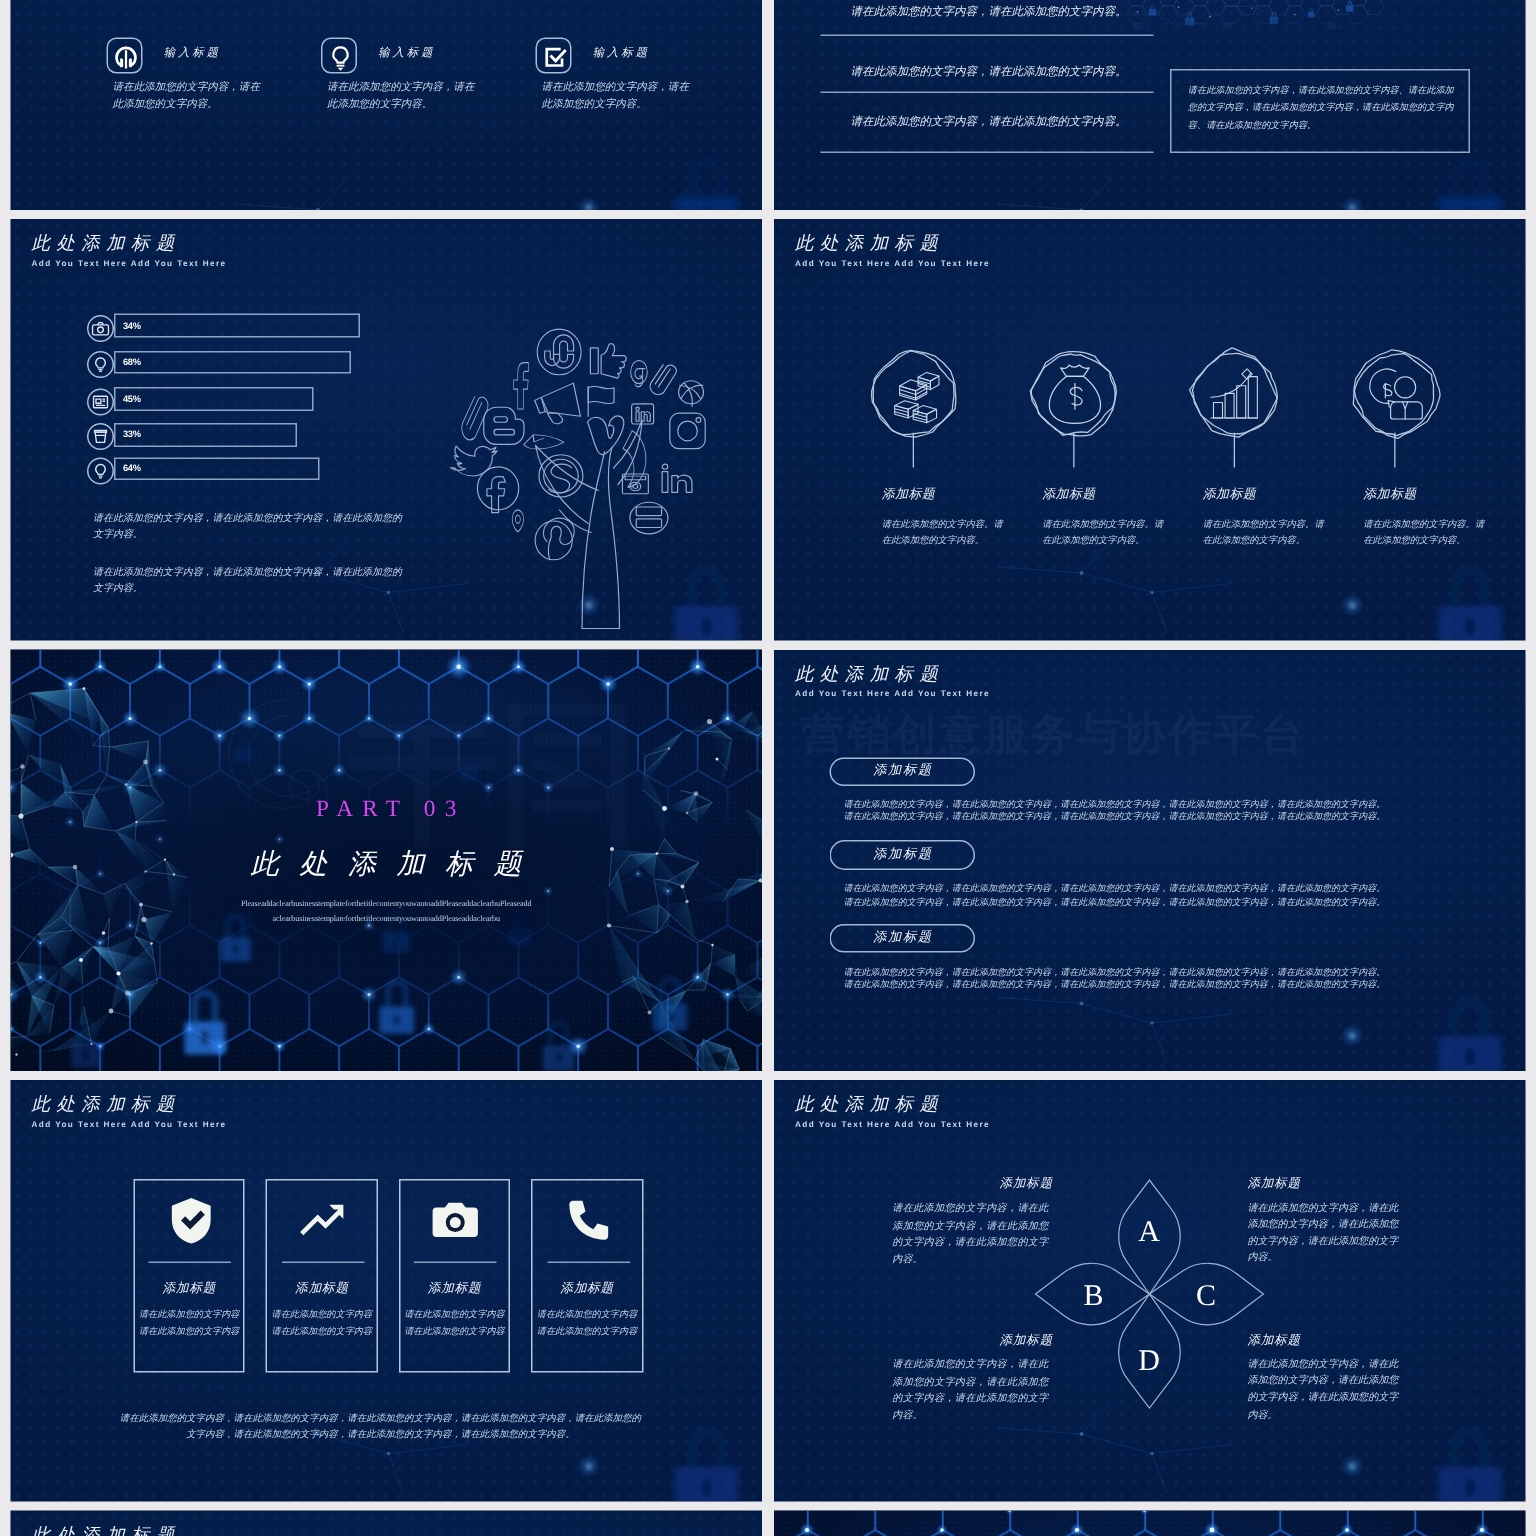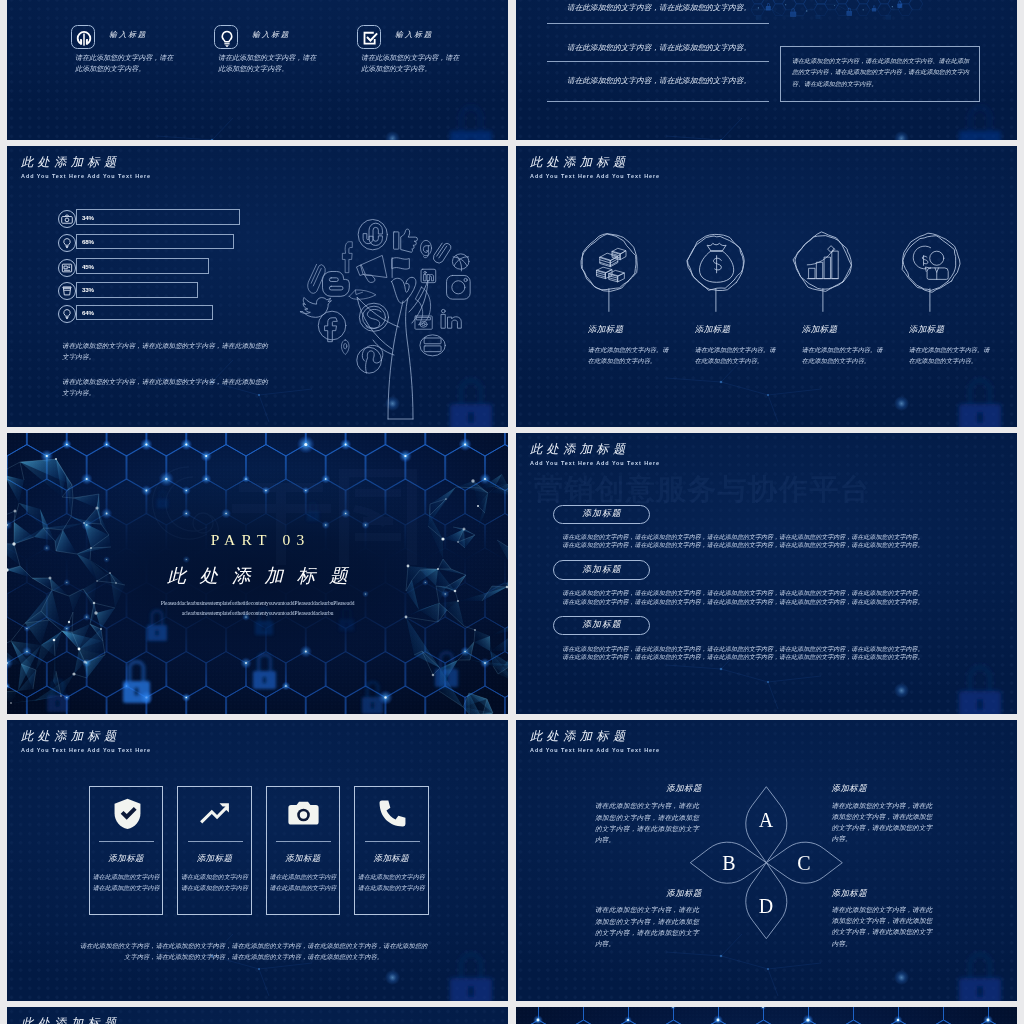--- a/index.html
+++ b/index.html
@@ -35,21 +35,21 @@
   .notebox{position:absolute;border:0.8px solid #92a7c6;box-sizing:border-box;}
   .notebox p{margin:0;font-size:6.1px;line-height:1.85;color:#d3dfef;letter-spacing:.02px;;font-style:italic;font-family:"Liberation Serif",serif}
   
   .barrow{position:absolute;}
   .bcirc{position:absolute;width:16px;height:16px;border:0.9px solid #a8bcd9;border-radius:50%;}
   .bbar{position:absolute;height:15.6px;border:0.9px solid #8ea4c4;box-sizing:border-box;}
   .bbar span{position:absolute;left:5px;top:3.2px;font-size:6.2px;font-weight:bold;color:#ffffff;font-family:"Liberation Sans",sans-serif;letter-spacing:-0.2px;}
   .bl-title{position:absolute;font-size:8.6px;color:#eef3fb;letter-spacing:.3px;;font-style:italic;font-family:"Liberation Serif",serif}
   .bl-body{position:absolute;font-size:6.2px;line-height:1.82;color:#c9d7ee;width:86px;letter-spacing:.02px;;font-style:italic;font-family:"Liberation Serif",serif}
   
-  .part{position:absolute;font-size:15.5px;letter-spacing:6.2px;text-indent:6.2px;color:#fef9c3;font-family:"Liberation Serif",serif;}
+  .part{position:absolute;font-size:15.5px;letter-spacing:6.2px;text-indent:6.2px;color:#d946ef;font-family:"Liberation Serif",serif;}
   .bigtitle{position:absolute;font-size:18.6px;letter-spacing:13.8px;text-indent:13.8px;color:#ffffff;;font-style:italic;font-family:"Liberation Serif",serif}
   .dtiny{position:absolute;font-size:5.45px;color:#c3d2e9;letter-spacing:-.08px;text-align:center;font-family:"Liberation Serif",serif;}
   
   .pill{position:absolute;border:0.85px solid #a3b7d6;border-radius:20px;box-sizing:border-box;
         display:flex;align-items:center;justify-content:center;
         font-size:8.8px;color:#f4f7fc;letter-spacing:1.1px;text-indent:1.1px;;font-style:italic;font-family:"Liberation Serif",serif}
   .pl-lines{position:absolute;font-size:6.0px;line-height:1.36;color:#ccd9ee;letter-spacing:.02px;;font-style:italic;font-family:"Liberation Serif",serif}
   
   .card{position:absolute;border:0.9px solid #b4c5de;box-sizing:border-box;}
   .card .sep{position:absolute;height:0.8px;background:#8ba0c0;}

